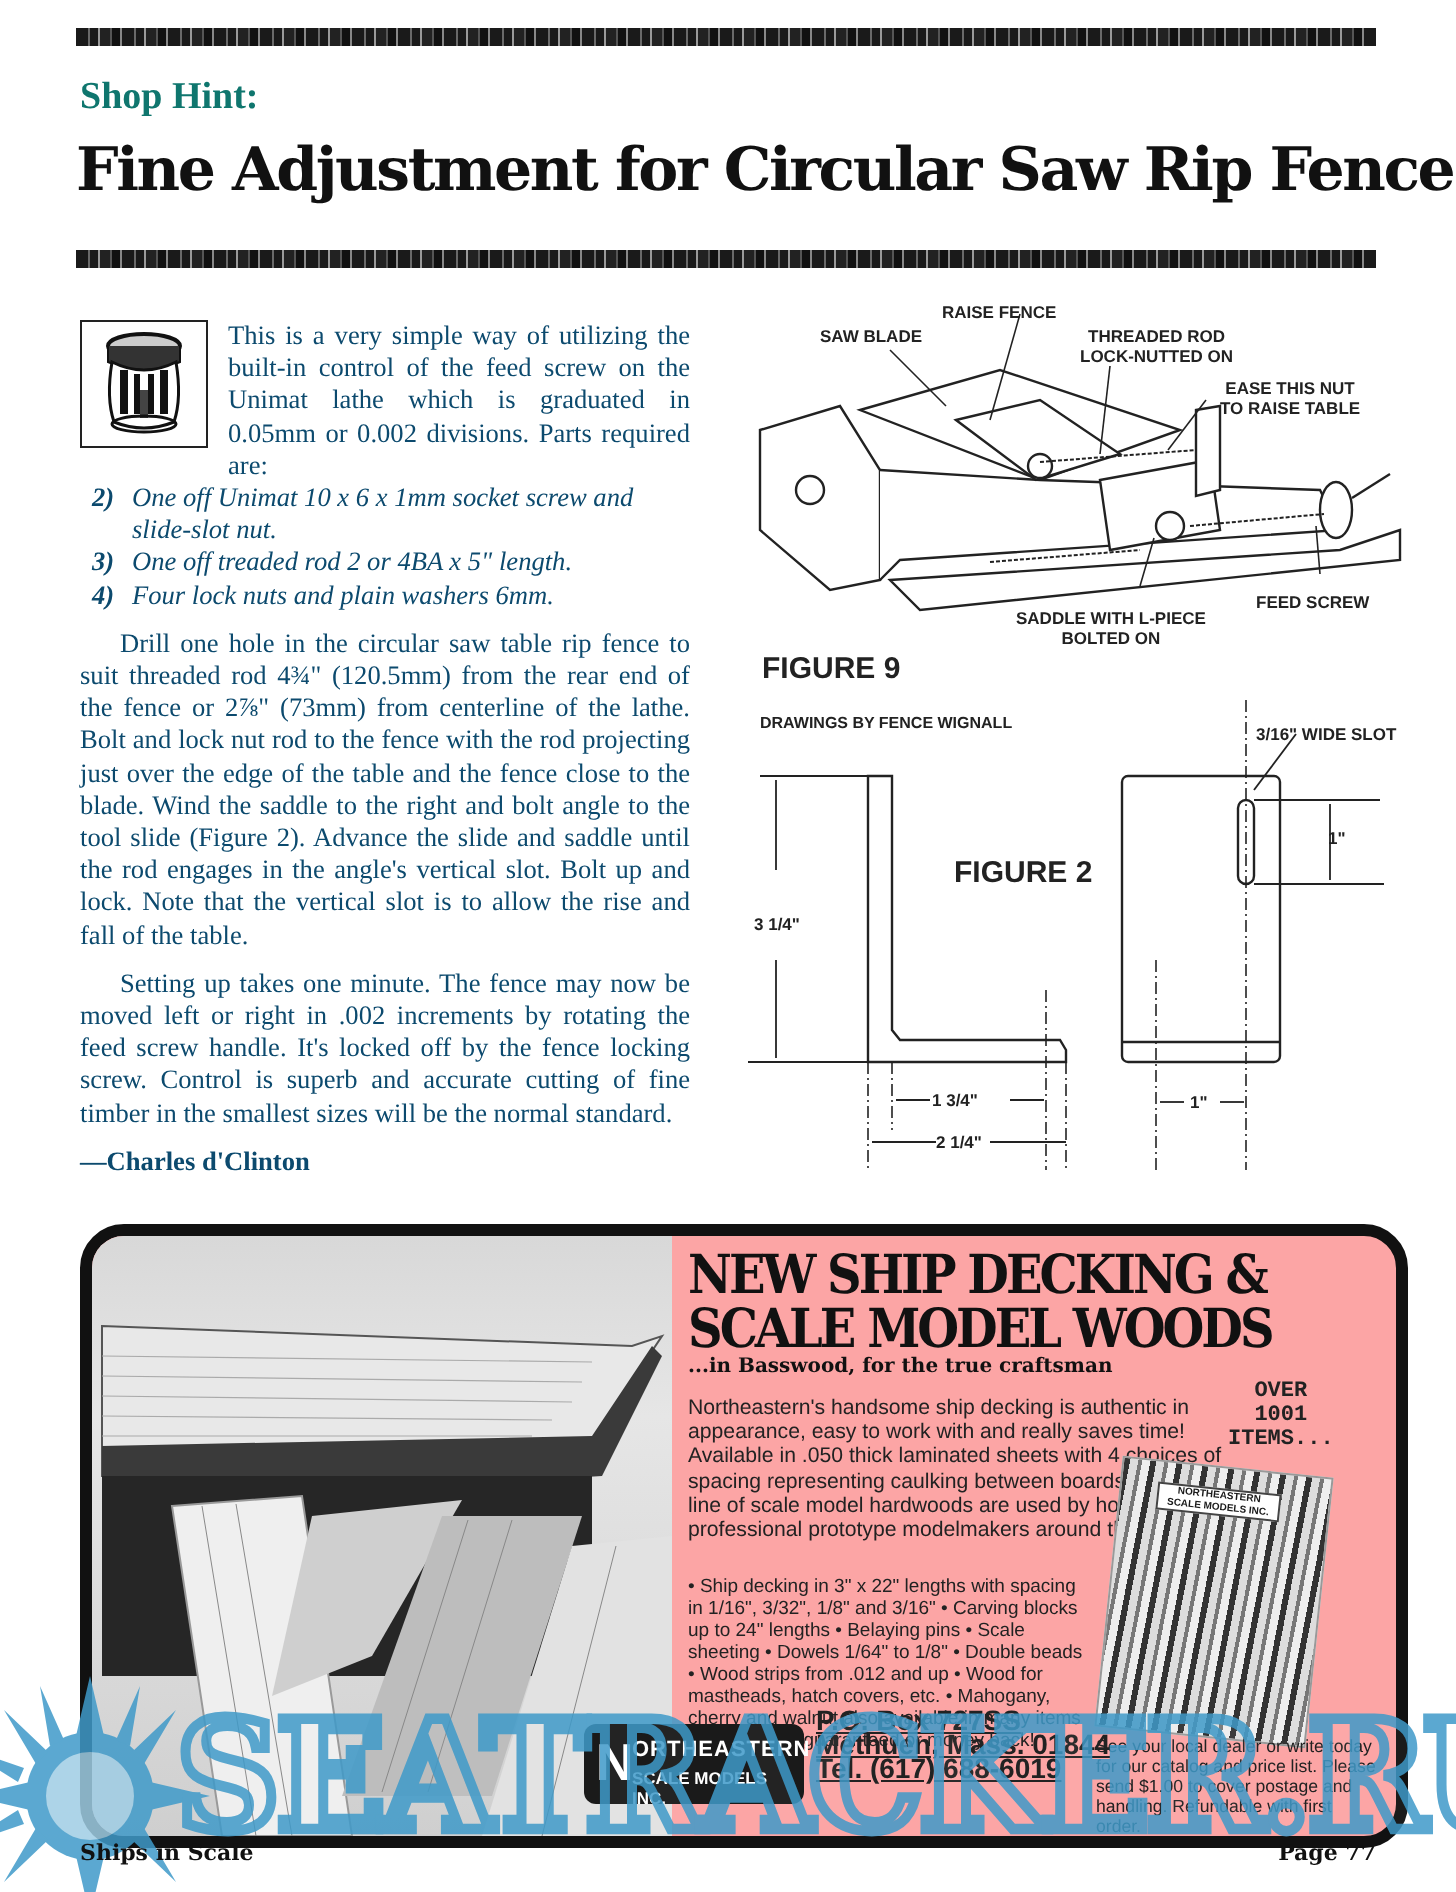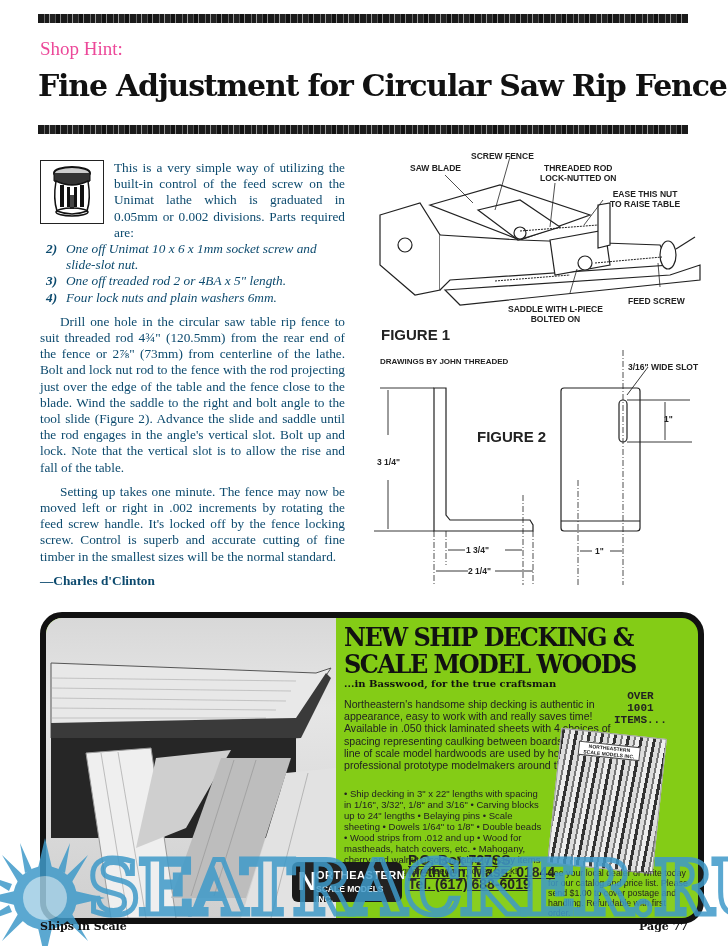--- a/index.html
+++ b/index.html
@@ -2,37 +2,37 @@
 <html><head>
 <meta charset="utf-8">
 <style>
   html, body { margin:0; padding:0; background:#fff; }
   body { width:728px; height:946px; position:relative; overflow:hidden; color:#1a1a1a;
          font-family:"Liberation Serif", serif; }
   .bar { position:absolute; left:38px; width:650px; height:9px;
          background:repeating-linear-gradient(90deg,#1a1a1a 0 6px,#6a6a6a 6px 7px,#1a1a1a 7px 11px,#9a9a9a 11px 12px,#222 12px 17px,#555 17px 18px,#111 18px 22px,#888 22px 23px); }
   #bar-top { top:14px; }
   #bar-bottom { top:125px; }
-  .kicker { position:absolute; left:40px; top:38px; font-size:19px; color:#ec4899; }
+  .kicker { position:absolute; left:40px; top:38px; font-size:19px; color:#0f766e;font-weight:bold; }
   .headline { position:absolute; left:38px; top:68px; font-size:30px; font-weight:bold;
               font-family:"DejaVu Serif", serif; letter-spacing:-1.2px; color:#111; white-space:nowrap; }
   .article { position:absolute; left:40px; top:160px; width:305px; font-size:13.3px; line-height:16.2px; color:#0c4a6e; }
   .intro-wrap { overflow:hidden; }
   .icon-box { float:left; width:62px; height:62px; border:1px solid #222; margin:0 10px 2px 0; display:flex; align-items:center; justify-content:center; }
   .p { text-align:justify; margin:0; }
   .indent { text-indent:20px; margin-top:8px; }
   ol.parts { list-style:none; margin:0; padding:0 0 0 6px; font-style:italic; }
   ol.parts li { padding-left:20px; text-indent:-20px; }
   ol.parts .num { font-weight:bold; display:inline-block; width:20px; text-indent:0; }
   .sig { text-align:left; font-weight:bold; margin-top:8px; }
 
   .fig { position:absolute; font-family:"Liberation Sans", sans-serif; font-weight:bold; color:#222; }
   .lbl { position:absolute; font-size:8.5px; font-family:"Liberation Sans", sans-serif; font-weight:bold; color:#222; white-space:nowrap; line-height:10px; text-align:center; }
 
-  .ad { position:absolute; left:40px; top:612px; width:652px; height:300px; border:6px solid #111; border-radius:22px; background:#84cc16; overflow:hidden; }
+  .ad { position:absolute; left:40px; top:612px; width:652px; height:300px; border:6px solid #111; border-radius:22px; background:#fca5a5; overflow:hidden; }
   .ad-photo { position:absolute; left:0; top:0; width:290px; height:300px; background:linear-gradient(180deg,#d8d8d8 0,#e6e6e6 30%,#cfcfcf 100%); }
   .ad-title { position:absolute; left:298px; top:6px; font-family:"DejaVu Serif", serif; font-weight:bold; font-size:24px; line-height:24px; letter-spacing:-1.5px; color:#111; transform:scaleY(1.12); transform-origin:top left; }
   .ad-sub { position:absolute; left:298px; top:60px; font-family:"DejaVu Serif", serif; font-weight:bold; font-size:10px; color:#111; }
   .ad-body { position:absolute; left:298px; top:80px; width:290px; font-family:"Liberation Sans", sans-serif; font-size:10.6px; line-height:12.2px; color:#222; }
   .ad-bullets { position:absolute; left:298px; top:170px; width:200px; font-family:"Liberation Sans", sans-serif; font-size:9.5px; line-height:11px; color:#222; }
   .ad-over { position:absolute; left:568px; top:72px; font-family:Liberation Mono, monospace; font-weight:bold; font-size:11px; line-height:12px; text-align:center; color:#222; }
   .ad-catalog { position:absolute; left:508px; top:115px; width:104px; height:134px; transform:rotate(6deg); background:#f0f0f0; border:1px solid #999;
                 background-image:repeating-linear-gradient(95deg,#333 0 3px,#ddd 3px 7px,#777 7px 9px,#eee 9px 13px); }
   .cat-label { position:absolute; left:18px; top:10px; width:60px; background:#fff; border:1px solid #444; font-family:"Liberation Sans", sans-serif; font-size:5px; font-weight:bold; text-align:center; line-height:6px; }
   .ad-order { position:absolute; left:502px; top:250px; width:142px; font-family:Liberation Sans, sans-serif; font-size:8.8px; line-height:10px; color:#222; }
@@ -109,33 +109,33 @@
     <g stroke="#222" stroke-width="0.8" fill="none">
       <line x1="75" y1="30" x2="103" y2="58"></line>
       <line x1="140" y1="12" x2="125" y2="65"></line>
       <line x1="185" y1="38" x2="180" y2="82"></line>
       <line x1="233" y1="55" x2="214" y2="80"></line>
       <line x1="200" y1="148" x2="207" y2="124"></line>
       <line x1="290" y1="142" x2="288" y2="118"></line>
     </g>
   </svg>
   <div class="lbl" style="left:391px;top:163px;padding-left:19px;">SAW BLADE</div>
-  <div class="lbl" style="left:471px;top:151px;">SCREW FENCE</div>
+  <div class="lbl" style="left:471px;top:151px;">RAISE FENCE</div>
   <div class="lbl" style="left:540px;top:163px;white-space:pre;">THREADED ROD
 LOCK-NUTTED ON</div>
   <div class="lbl" style="left:610px;top:189px;white-space:pre;">EASE THIS NUT
 TO RAISE TABLE</div>
   <div class="lbl" style="left:508px;top:304px;white-space:pre;">SADDLE WITH L-PIECE
 BOLTED ON</div>
   <div class="lbl" style="left:628px;top:296px;">FEED SCREW</div>
-  <div class="fig" style="left:381px;top:326px;font-size:15px;">FIGURE 1</div>
+  <div class="fig" style="left:381px;top:326px;font-size:15px;">FIGURE 9</div>
 </div>
 
 <div>
-  <div class="lbl" style="left:380px;top:357px;font-size:8px;">DRAWINGS BY JOHN THREADED</div>
+  <div class="lbl" style="left:380px;top:357px;font-size:8px;">DRAWINGS BY FENCE WIGNALL</div>
   <svg style="position:absolute;left:370px;top:345px;" width="358" height="240">
     <g fill="#fff" stroke="#222" stroke-width="1.2">
       <path d="M64 43 L76 43 L76 170 L80 175 L160 175 L163 180 L163 186 L64 186 Z"></path>
       <rect x="191" y="43" width="79" height="143" rx="3"></rect>
       <rect x="249" y="55" width="8" height="42" rx="4"></rect>
       <line x1="191" y1="176" x2="270" y2="176"></line>
     </g>
     <g stroke="#222" stroke-width="0.9" fill="none">
       <line x1="4" y1="186" x2="64" y2="186"></line>
       <line x1="10" y1="43" x2="64" y2="43"></line>

